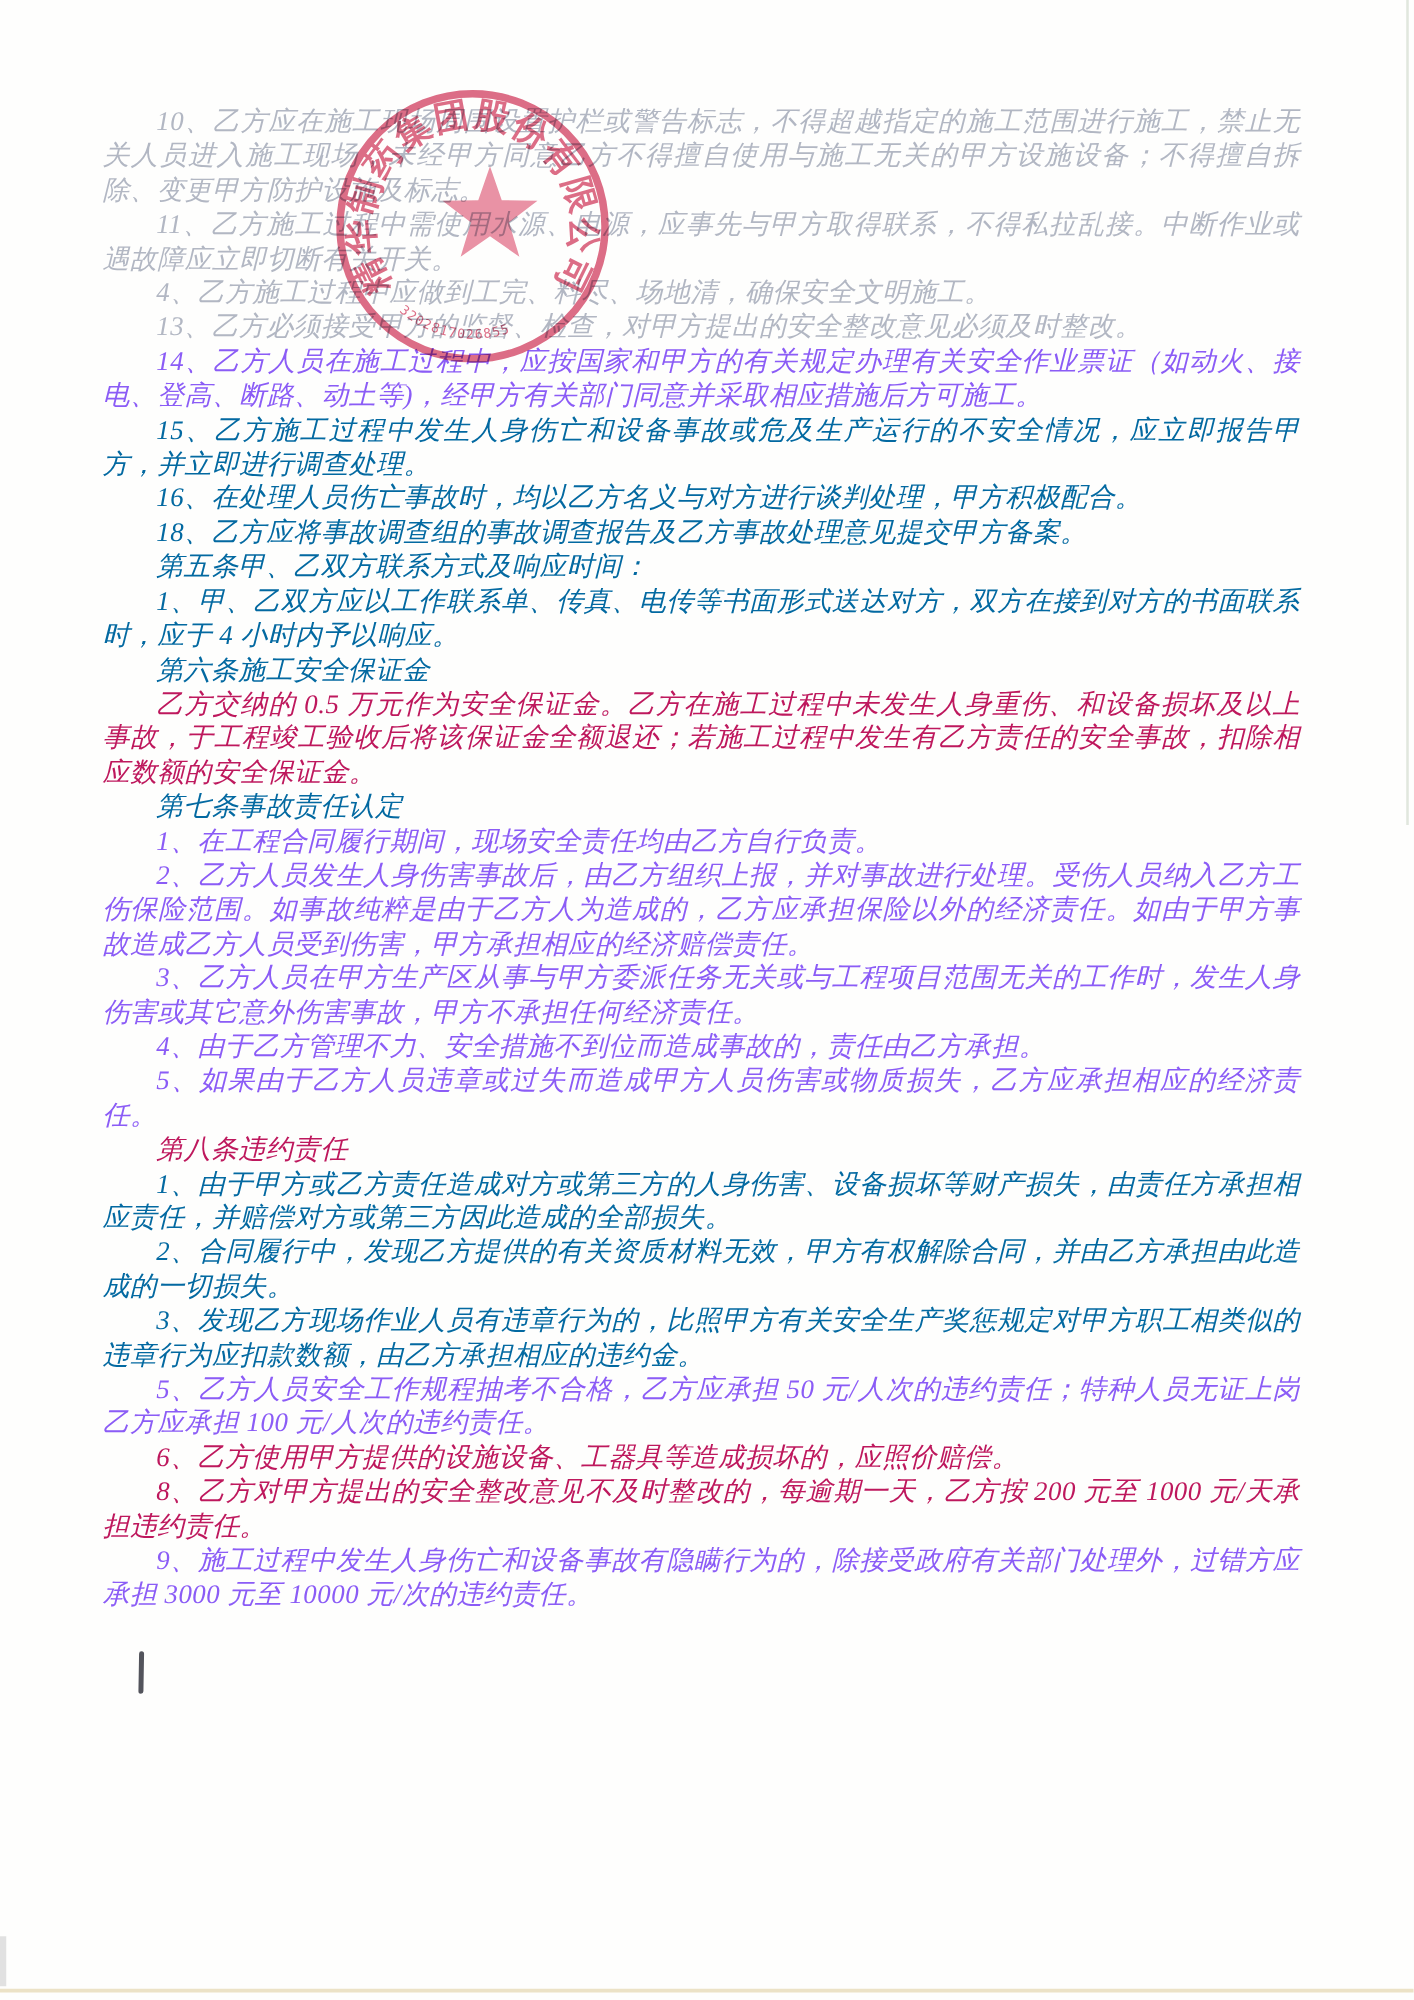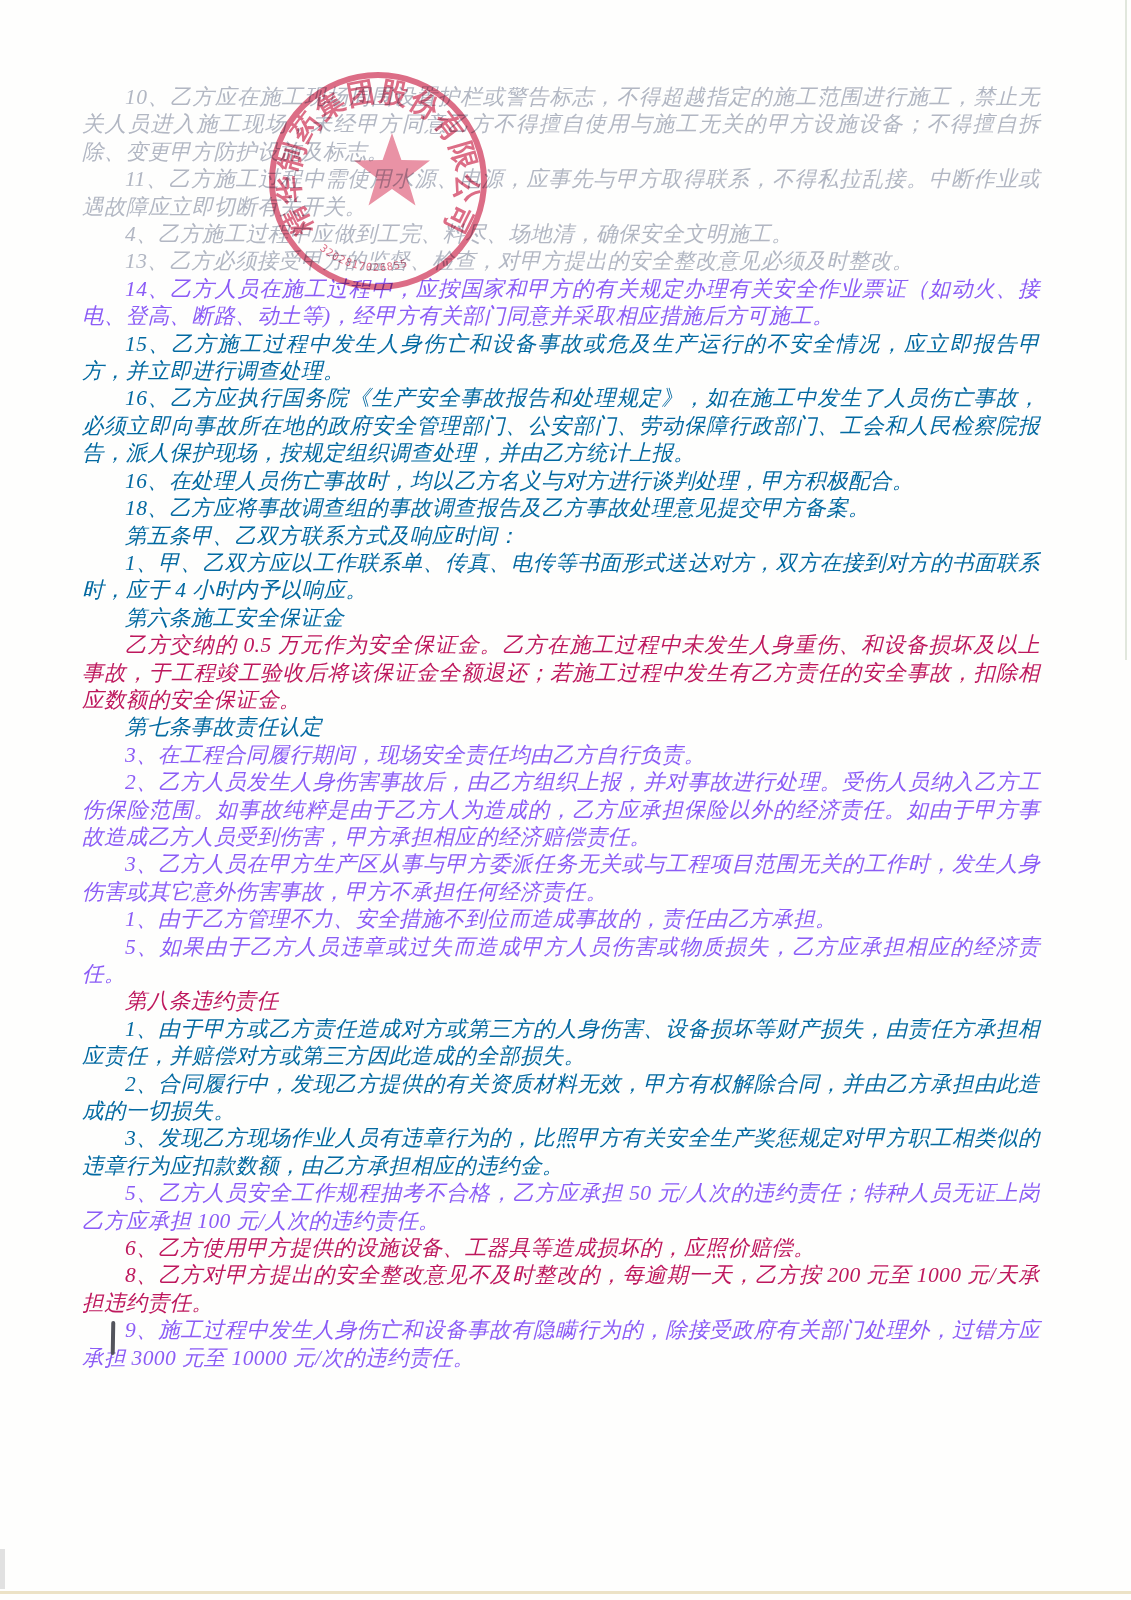--- a/index.html
+++ b/index.html
@@ -60,32 +60,31 @@
 
 <div class="page">
 
   <div class="doc">
       <p class="tone-ghost">10、乙方应在施工现场周围设置护栏或警告标志，不得超越指定的施工范围进行施工，禁止无关人员进入施工现场，未经甲方同意乙方不得擅自使用与施工无关的甲方设施设备；不得擅自拆除、变更甲方防护设施及标志。</p>
       <p class="tone-ghost">11、乙方施工过程中需使用水源、电源，应事先与甲方取得联系，不得私拉乱接。中断作业或遇故障应立即切断有关开关。</p>
       <p class="tone-ghost">4、乙方施工过程中应做到工完、料尽、场地清，确保安全文明施工。</p>
       <p class="tone-ghost">13、乙方必须接受甲方的监督、检查，对甲方提出的安全整改意见必须及时整改。</p>
       <p class="tone-dark">14、乙方人员在施工过程中，应按国家和甲方的有关规定办理有关安全作业票证（如动火、接电、登高、断路、动土等)，经甲方有关部门同意并采取相应措施后方可施工。</p>
       <p class="tone-mid">15、乙方施工过程中发生人身伤亡和设备事故或危及生产运行的不安全情况，应立即报告甲方，并立即进行调查处理。</p>
-      <p class="tone-mid">16、乙方应执行国务院《生产安全事故报告和处理规定》，如在施工中发生了人员伤亡事故，必须立即向事故所在地的政府安全管理部门、公安部门、劳动保障行政部门、工会和人民检察院报告，派人保护现场，按规定组织调查处理，并由乙方统计上报。</p>
       <p class="tone-mid">16、在处理人员伤亡事故时，均以乙方名义与对方进行谈判处理，甲方积极配合。</p>
       <p class="tone-mid">18、乙方应将事故调查组的事故调查报告及乙方事故处理意见提交甲方备案。</p>
       <p class="tone-mid">第五条甲、乙双方联系方式及响应时间：</p>
       <p class="tone-mid">1、甲、乙双方应以工作联系单、传真、电传等书面形式送达对方，双方在接到对方的书面联系时，应于 4 小时内予以响应。</p>
       <p class="tone-mid">第六条施工安全保证金</p>
       <p class="tone-middark">乙方交纳的 0.5 万元作为安全保证金。乙方在施工过程中未发生人身重伤、和设备损坏及以上事故，于工程竣工验收后将该保证金全额退还；若施工过程中发生有乙方责任的安全事故，扣除相应数额的安全保证金。</p>
       <p class="tone-mid">第七条事故责任认定</p>
-      <p class="tone-dark">3、在工程合同履行期间，现场安全责任均由乙方自行负责。</p>
+      <p class="tone-dark">1、在工程合同履行期间，现场安全责任均由乙方自行负责。</p>
       <p class="tone-dark">2、乙方人员发生人身伤害事故后，由乙方组织上报，并对事故进行处理。受伤人员纳入乙方工伤保险范围。如事故纯粹是由于乙方人为造成的，乙方应承担保险以外的经济责任。如由于甲方事故造成乙方人员受到伤害，甲方承担相应的经济赔偿责任。</p>
       <p class="tone-dark">3、乙方人员在甲方生产区从事与甲方委派任务无关或与工程项目范围无关的工作时，发生人身伤害或其它意外伤害事故，甲方不承担任何经济责任。</p>
-      <p class="tone-dark">1、由于乙方管理不力、安全措施不到位而造成事故的，责任由乙方承担。</p>
+      <p class="tone-dark">4、由于乙方管理不力、安全措施不到位而造成事故的，责任由乙方承担。</p>
       <p class="tone-dark">5、如果由于乙方人员违章或过失而造成甲方人员伤害或物质损失，乙方应承担相应的经济责任。</p>
       <p class="tone-middark">第八条违约责任</p>
       <p class="tone-mid">1、由于甲方或乙方责任造成对方或第三方的人身伤害、设备损坏等财产损失，由责任方承担相应责任，并赔偿对方或第三方因此造成的全部损失。</p>
       <p class="tone-mid">2、合同履行中，发现乙方提供的有关资质材料无效，甲方有权解除合同，并由乙方承担由此造成的一切损失。</p>
       <p class="tone-mid">3、发现乙方现场作业人员有违章行为的，比照甲方有关安全生产奖惩规定对甲方职工相类似的违章行为应扣款数额，由乙方承担相应的违约金。</p>
       <p class="tone-dark">5、乙方人员安全工作规程抽考不合格，乙方应承担 50 元/人次的违约责任；特种人员无证上岗乙方应承担 100 元/人次的违约责任。</p>
       <p class="tone-middark">6、乙方使用甲方提供的设施设备、工器具等造成损坏的，应照价赔偿。</p>
       <p class="tone-middark">8、乙方对甲方提出的安全整改意见不及时整改的，每逾期一天，乙方按 200 元至 1000 元/天承担违约责任。</p>
       <p class="tone-dark">9、施工过程中发生人身伤亡和设备事故有隐瞒行为的，除接受政府有关部门处理外，过错方应承担 3000 元至 10000 元/次的违约责任。</p>
     </div>

